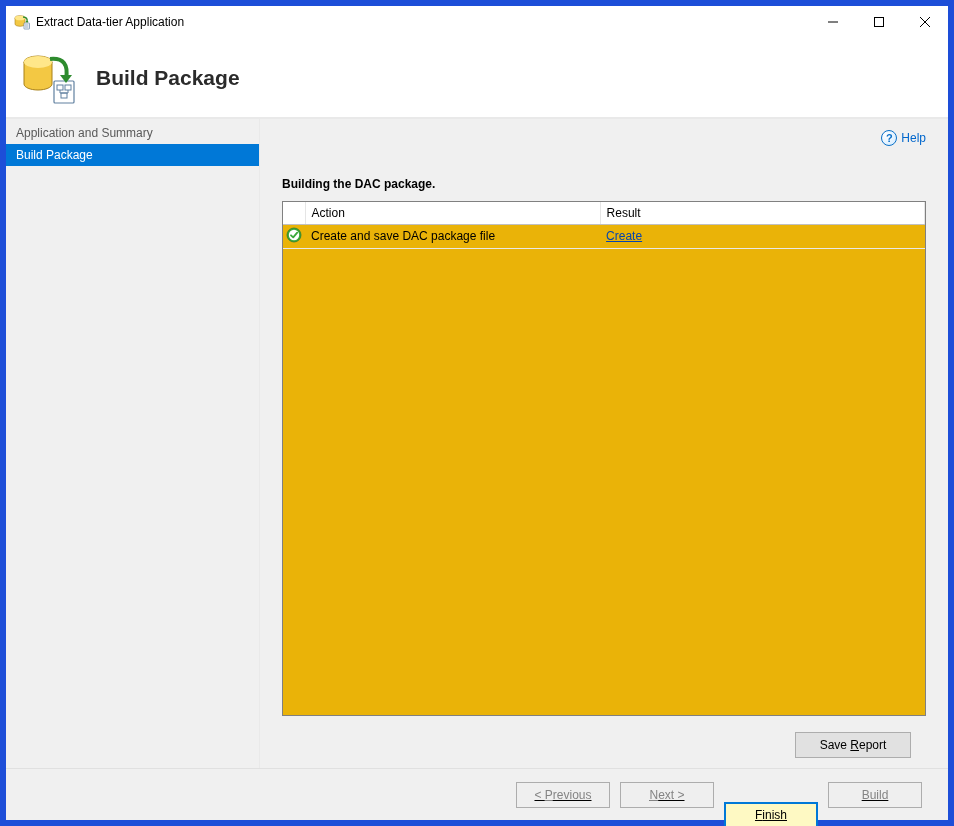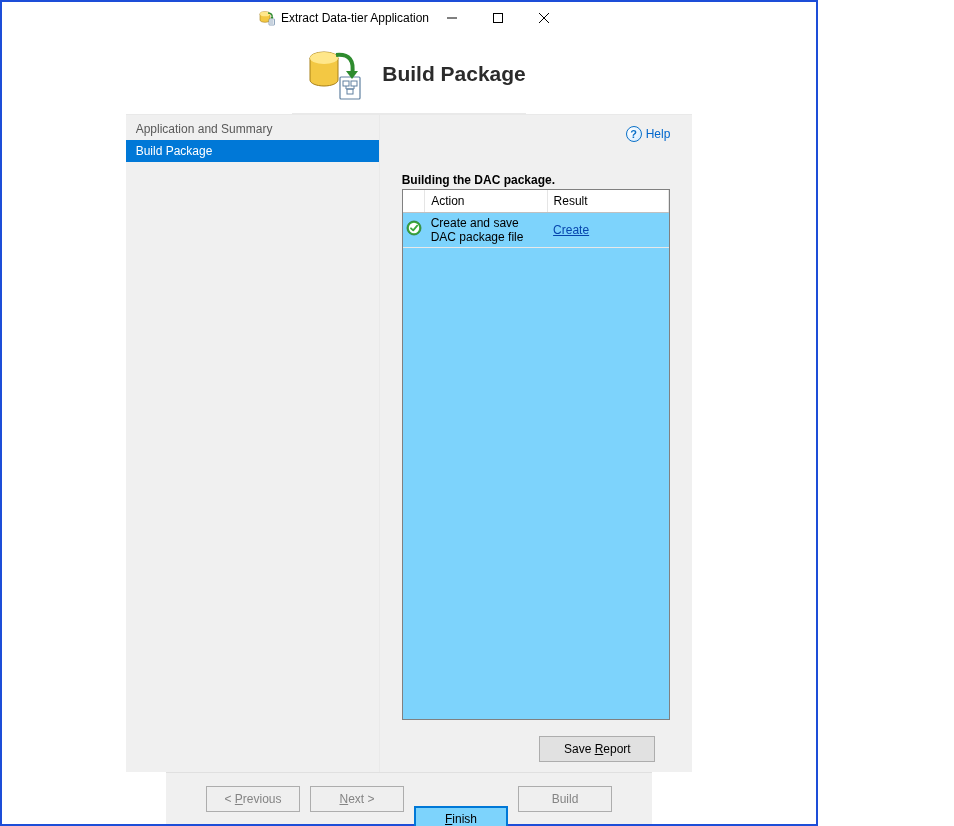--- a/index.html
+++ b/index.html
@@ -4,26 +4,25 @@
 <style>
   * { box-sizing: border-box; }
   html, body {
     margin: 0; padding: 0;
     font-family: "Segoe UI", Tahoma, sans-serif;
     font-size: 12px;
     background: #fff;
     color: #000;
   }
   .window {
-    width: 818px; height: 826px;
-    border: 2px solid #1d4ed8;
+    width: 954px; height: 826px;
+    border: 6px solid #1d4ed8;
     background: #fff;
     display: flex; flex-direction: column;
     position: relative;
-    align-items: center;
   }
   
   .titlebar {
     height: 32px;
     display: flex; align-items: center;
     padding-left: 8px;
     border-bottom: none;
   }
   .titlebar .app-icon {
     width: 16px; height: 16px;
@@ -117,28 +116,28 @@
     color: #0a70c8;
     font-weight: bold;
     font-size: 11px;
     background: radial-gradient(circle at 30% 30%, #fff, #cfe9ff);
   }
 
   .section-title {
     font-size: 12px;
     font-weight: bold;
     margin-top: 28px;
-    margin-bottom: 2px;
+    margin-bottom: 10px;
     color: #000;
   }
 
   .table-wrap {
     flex: 1;
     border: 1px solid #808080;
-    background: #7dd3fc;
+    background: #eab308;
     overflow: auto;
   }
   table.grid {
     width: 100%;
     border-collapse: collapse;
     font-size: 12px;
   }
   table.grid th {
     text-align: left;
     font-weight: normal;
@@ -183,33 +182,34 @@
     cursor: pointer;
     padding: 0 8px;
   }
   .btn:disabled {
     color: #848484;
     background: #efefef;
     cursor: default;
   }
   .btn.primary {
     border: 2px solid #0078d7;
-    background: #7dd3fc;
+    background: #fef9c3;
     margin-top: 40px;
   }
   .btn .underline { text-decoration: underline; }
 
   
   .footer {
     height: 52px;
     background: #f0f0f0;
     border-top: 1px solid #e0e0e0;
     display: flex; align-items: center; justify-content: flex-end;
     gap: 10px;
-    padding: 0 40px;
+    padding: 0 26px;
+    text-decoration: underline;
   }
 </style>
 </head>
 <body>
 
 <div class="window">
 
   <div class="titlebar">
     <span class="app-icon">
       <svg width="16" height="16" viewBox="0 0 16 16">

